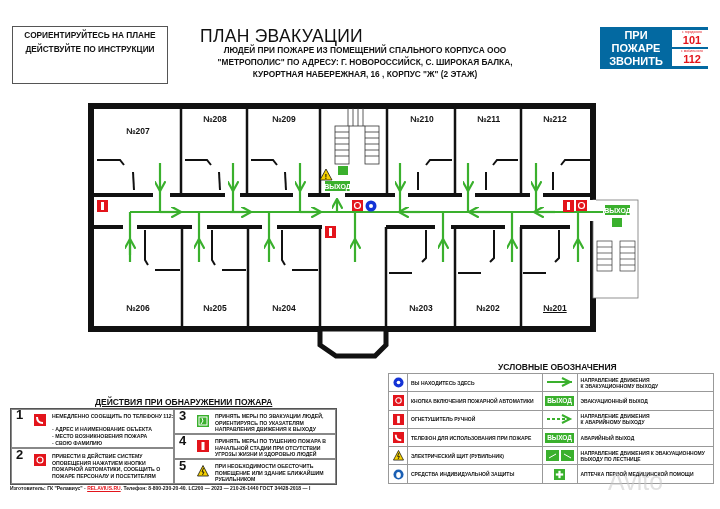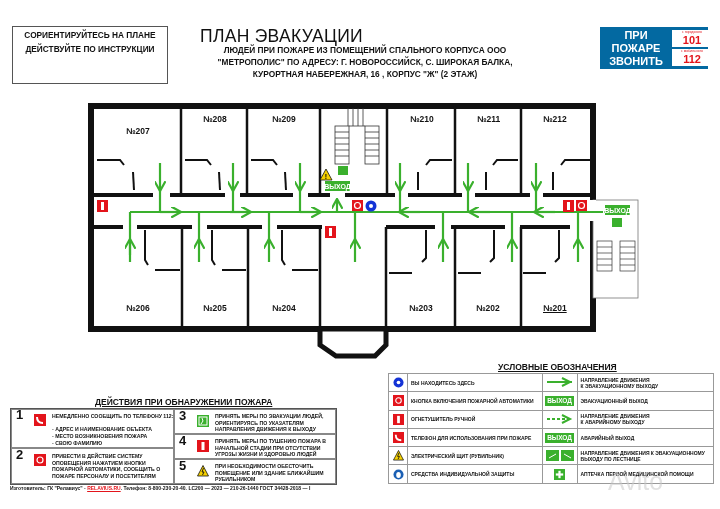--- a/index.html
+++ b/index.html
@@ -10,21 +10,21 @@
   .title{left:200px;top:26px;width:330px;text-align:left;font-weight:normal;font-size:17.5px;letter-spacing:0.3px;}
   .subtitle{left:200px;top:44px;width:330px;text-align:center;font-weight:bold;font-size:8.3px;line-height:12px;}
   .subtitle div{white-space:nowrap;}
   .fire-call{left:600px;top:27px;width:108px;height:42px;background:#0369a1;color:#fff;font-weight:bold;}
   .fire-call .words{position:absolute;left:4px;top:2px;width:64px;font-size:11px;line-height:13px;text-align:center;}
   .fire-call .num{position:absolute;left:72px;width:40px;height:17px;background:#fff;color:#e3141b;text-align:center;}
   .fire-call .num .lbl{font-size:3.5px;line-height:5px;display:block;color:#e3141b;font-weight:normal;}
   .fire-call .num .val{font-size:11px;line-height:11px;display:block;}
   svg.plan{position:absolute;left:0;top:95px;}
   .room-label{position:absolute;font-size:8.5px;font-weight:bold;white-space:nowrap;}
-  .legend-title{left:498px;top:362px;font-size:8.5px;font-weight:bold;text-decoration:underline;white-space:nowrap;}
+  .legend-title{left:498px;top:362px;font-size:8.5px;font-weight:bold;white-space:nowrap;}
   .legend{left:388px;top:373px;width:326px;border:1px solid #555;border-collapse:collapse;font-size:5px;font-weight:bold;}
   .legend td{border:1px solid #999;height:17.3px;padding:0 3px;vertical-align:middle;white-space:nowrap;}
   .legend td.ic{width:14px;text-align:center;padding:0 2px;}
   .legend td.ic2{width:30px;text-align:center;padding:0 2px;}
   .ico{display:inline-block;width:11px;height:11px;vertical-align:middle;}
   .exit-sign{display:inline-block;background:#3ab02d;color:#fff;font-size:6.5px;font-weight:bold;padding:1px 2px;line-height:8px;}
   .actions-title{left:95px;top:397px;font-size:8.5px;font-weight:bold;text-decoration:underline;white-space:nowrap;}
   .actions{left:10px;top:408px;width:325px;height:75px;border:1px solid #555;}
   .act{position:absolute;border:1px solid #888;box-sizing:border-box;font-size:5.2px;font-weight:bold;line-height:6.7px;}
   .act .n{position:absolute;left:4px;font-size:13px;font-weight:bold;}

